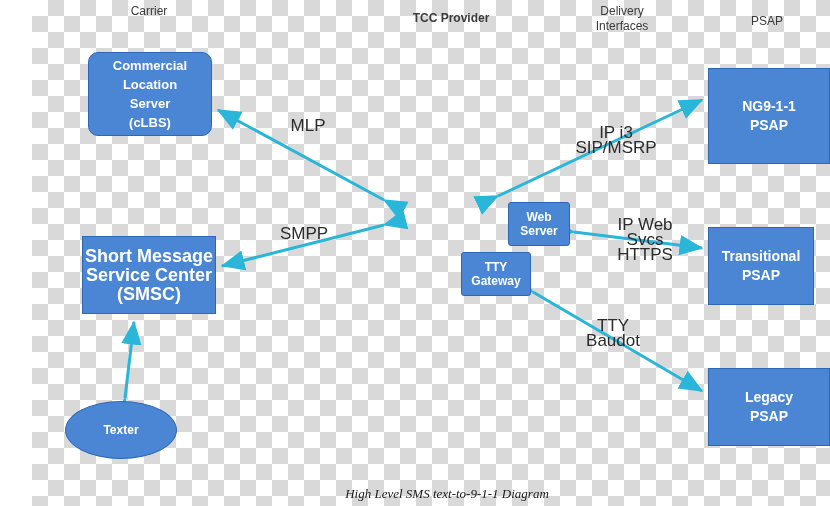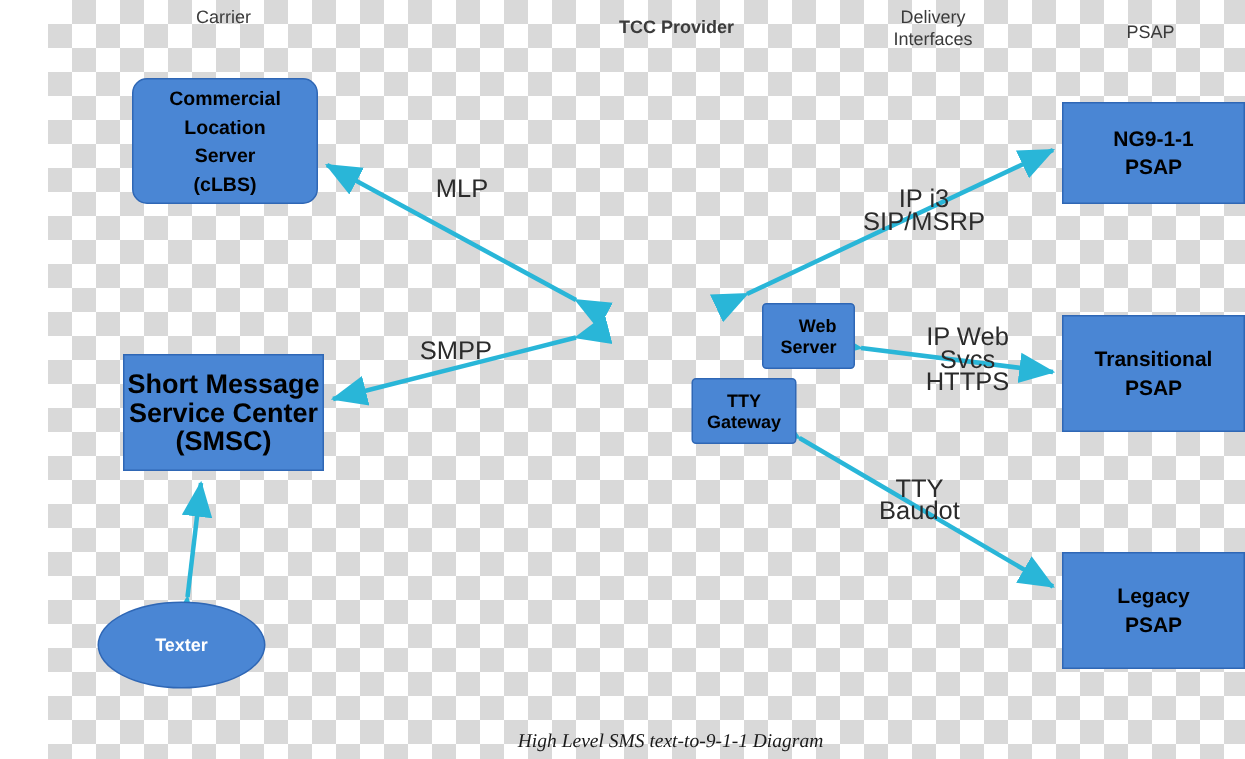--- a/index.html
+++ b/index.html
@@ -34,21 +34,21 @@
     font-size: 12px;
     color: #3b3b3b;
     text-align: center;
     line-height: 15px;
     white-space: pre-line;
   }
   .node {
     position: absolute;
     background: #4a86d4;
     border: 1px solid #2f67b5;
-    color: #000000;
+    color: #ffffff;
     font-weight: bold;
     display: flex;
     align-items: center;
     justify-content: center;
     text-align: center;
     line-height: 19px;
     box-sizing: border-box;
     white-space: pre-line;
   }
   .node.rounded {
@@ -126,30 +126,30 @@
 Server
 (cLBS)</div>
 
   <div class="node" style="left:50px; top:236px; width:134px; height:78px; font-size:18px;">Short Message
 Service Center
 (SMSC)</div>
 
   <div class="ellipse" style="left:33px; top:401px; width:112px; height:58px; font-size:12px;">Texter</div>
 
 
-  <div class="node small" style="left:476px; top:202px; width:62px; height:44px;text-align:right;">Web
+  <div class="node small" style="left:476px; top:202px; width:62px; height:44px;">Web
 Server</div>
 
   <div class="node small" style="left:429px; top:252px; width:70px; height:44px;">TTY
 Gateway</div>
 
-  <div class="node" style="left:676px; top:68px; width:122px; height:68px; font-size:14px;">NG9-1-1
+  <div class="node" style="left:676px; top:68px; width:122px; height:96px; font-size:14px;">NG9-1-1
 PSAP</div>
 
-  <div class="node" style="left:676px; top:210px; width:122px; height:78px; font-size:14px;">Transitional
+  <div class="node" style="left:676px; top:227px; width:106px; height:78px; font-size:14px;">Transitional
 PSAP</div>
 
   <div class="node" style="left:676px; top:368px; width:122px; height:78px; font-size:14px;">Legacy
 PSAP</div>
 
   <div class="edge-label" style="left:246px; top:118px; width:60px;">MLP</div>
   <div class="edge-label" style="left:240px; top:226px; width:64px;">SMPP</div>
   <div class="edge-label" style="left:541px; top:125px; width:86px;">IP i3
 SIP/MSRP</div>
   <div class="edge-label" style="left:565px; top:217px; width:96px;">IP Web Svcs

